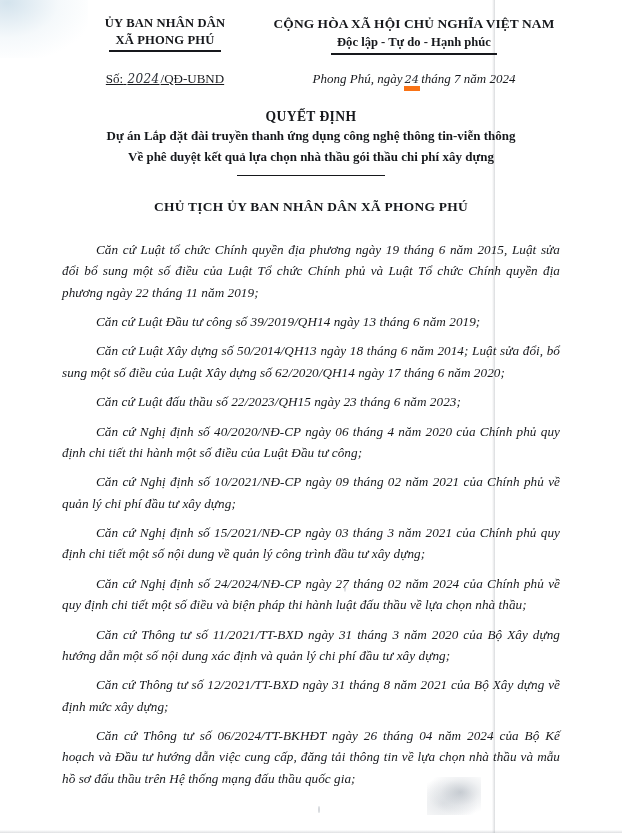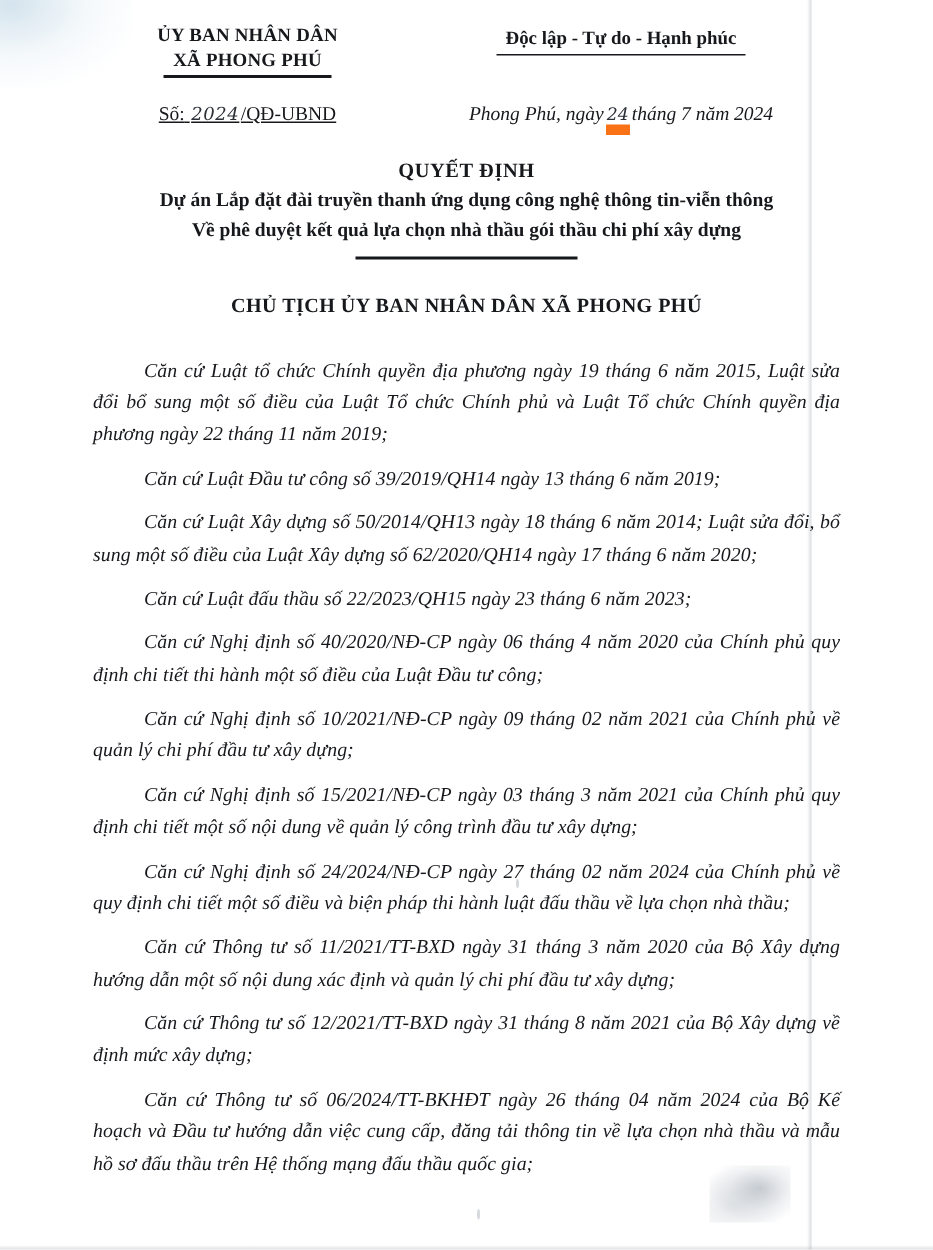--- a/index.html
+++ b/index.html
@@ -50,21 +50,21 @@
   .scan-fleck {
     position: absolute;
     background: rgba(120,130,142,0.30);
     border-radius: 50%;
     pointer-events: none;
   }
 
   
   .page {
     position: relative;
-    width: 541px;
+    width: 495px;
     height: 833px;
     padding: 0;
     box-sizing: border-box;
   }
   .content {
     position: absolute;
     left: 62px;
     top: 0;
     width: 498px;
   }
@@ -141,21 +141,21 @@
     flex: 1;
     text-align: center;
     font-style: italic;
     font-size: 13px;
     white-space: nowrap;
   }
   .doc-place-date .hand-day {
     font-family: "DejaVu Serif", serif;
     font-size: 11.5px;
     color: #2b2f36;
-    border-bottom: 7px solid #f97316;
+    border-bottom: 5px solid #f97316;
     padding: 0 1px;
     margin: 0 1px;
   }
 
   
   .title-block {
     text-align: center;
     margin-top: 22px;
   }
   .decision-word {
@@ -213,20 +213,21 @@
 
   <div class="content">
 
     <div class="doc-header">
       <div class="hdr-left">
         <div class="org-name">ỦY BAN NHÂN DÂN</div>
         <div class="org-name">XÃ PHONG PHÚ</div>
         <div class="org-underline"></div>
       </div>
       <div class="hdr-right">
+        <div class="nation-name">CỘNG HÒA XÃ HỘI CHỦ NGHĨA VIỆT NAM</div>
         <div class="motto">Độc lập - Tự do - Hạnh phúc</div>
         <div class="motto-underline"></div>
       </div>
     </div>
 
     <div class="meta-row">
       <div class="doc-number"><span>Số:</span> <span class="hand">2024</span><span>/QĐ-UBND</span></div>
       <div class="doc-place-date"><span>Phong Phú, ngày</span><span class="hand-day">24</span><span>tháng 7 năm 2024</span></div>
     </div>
 

